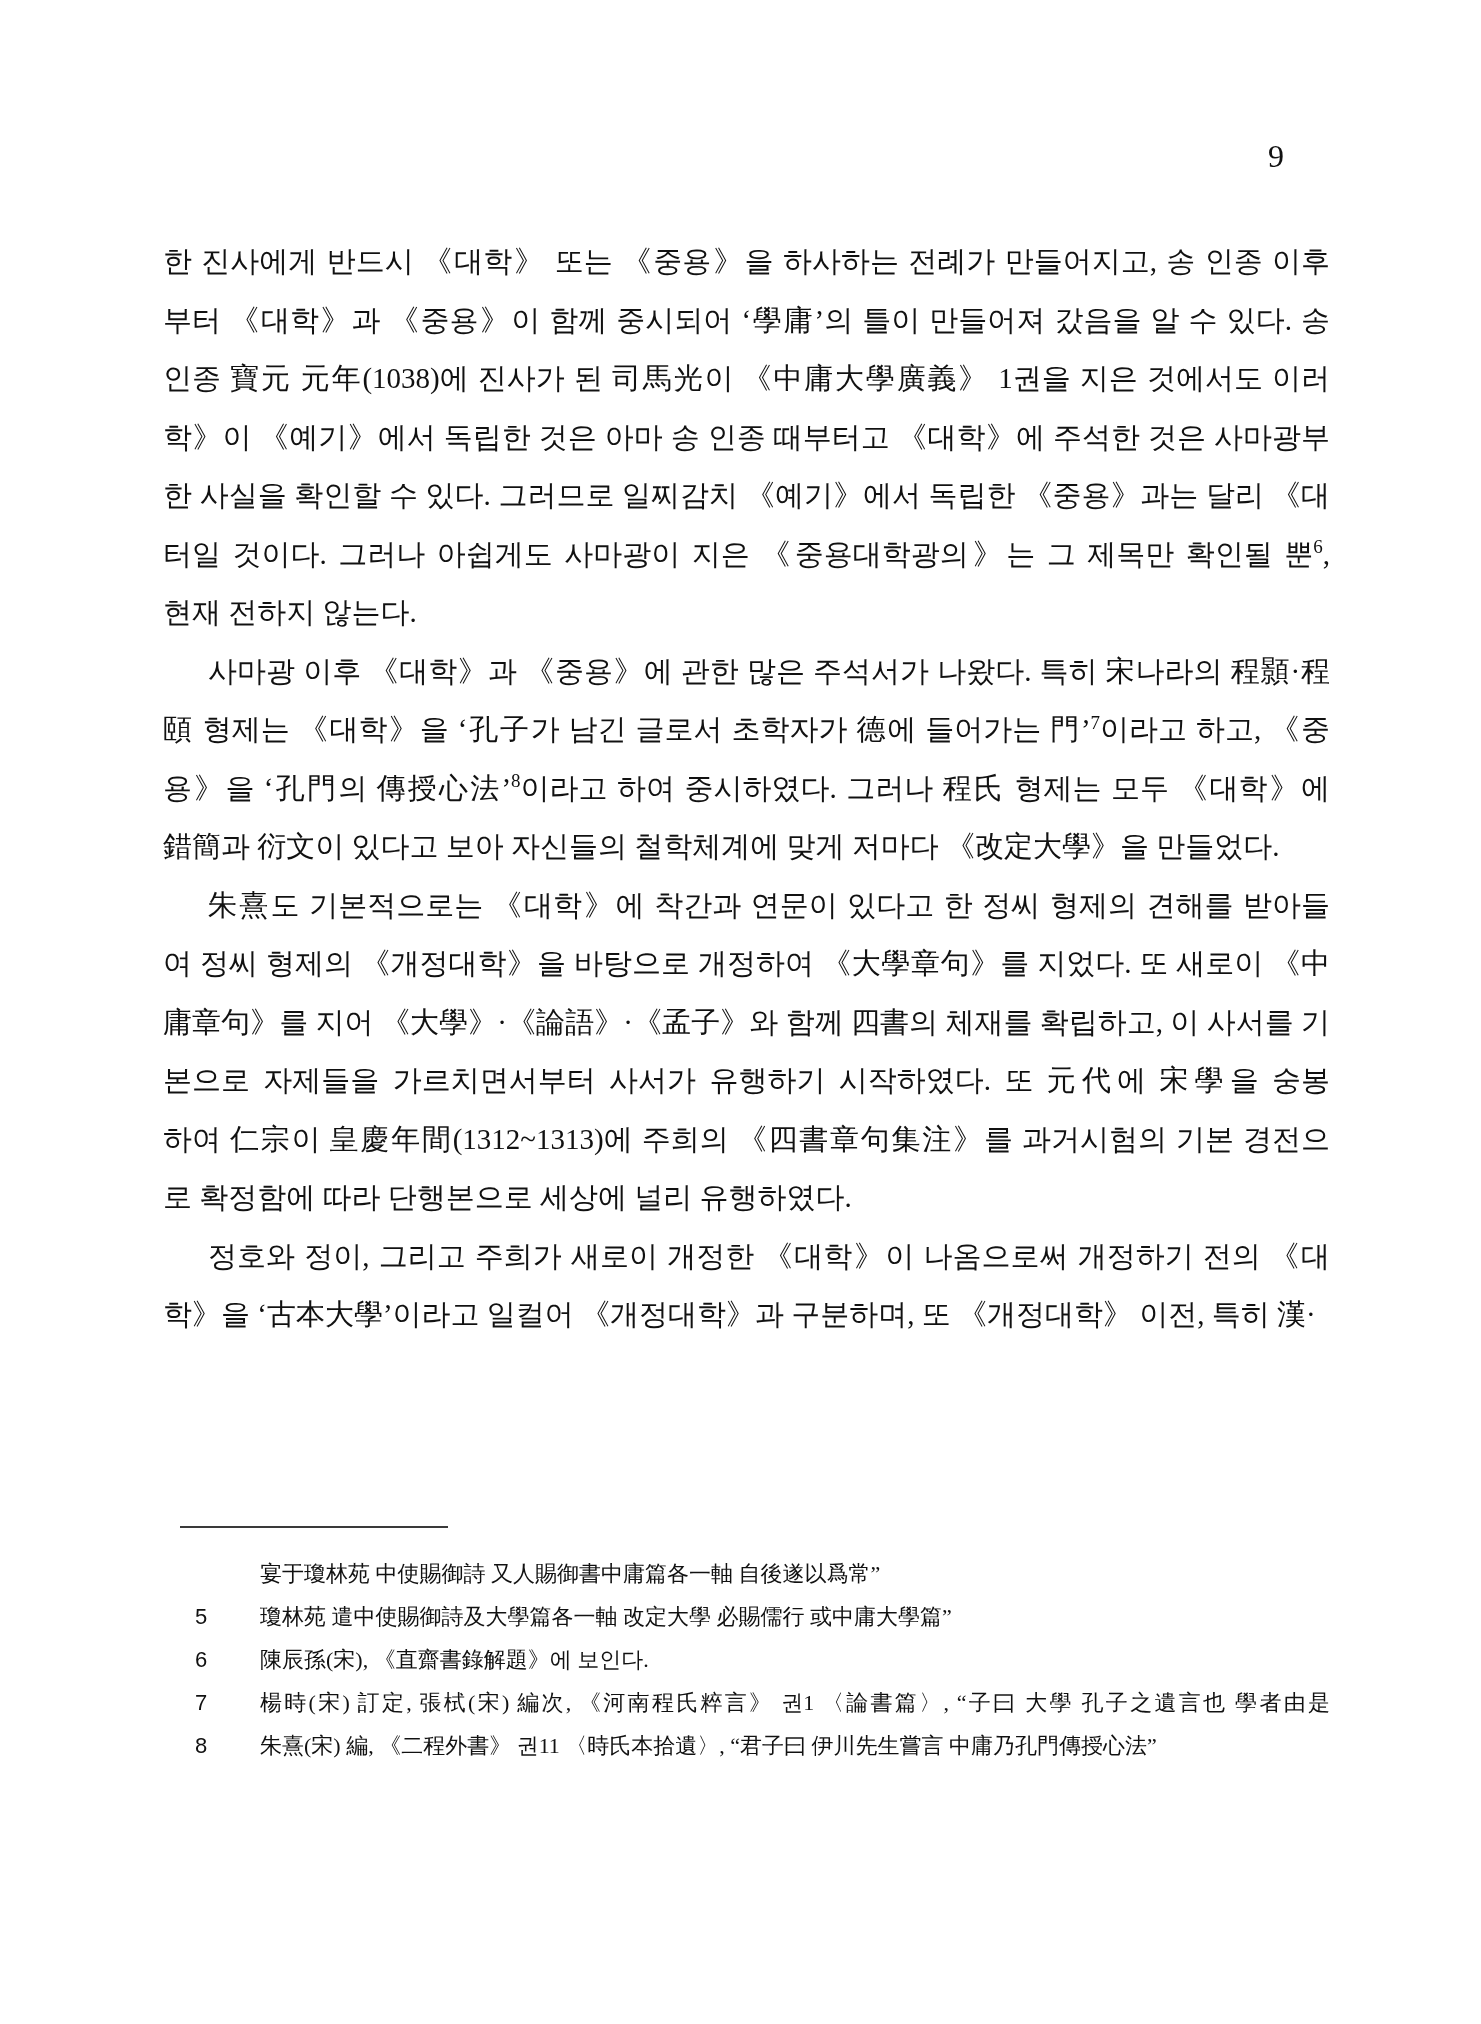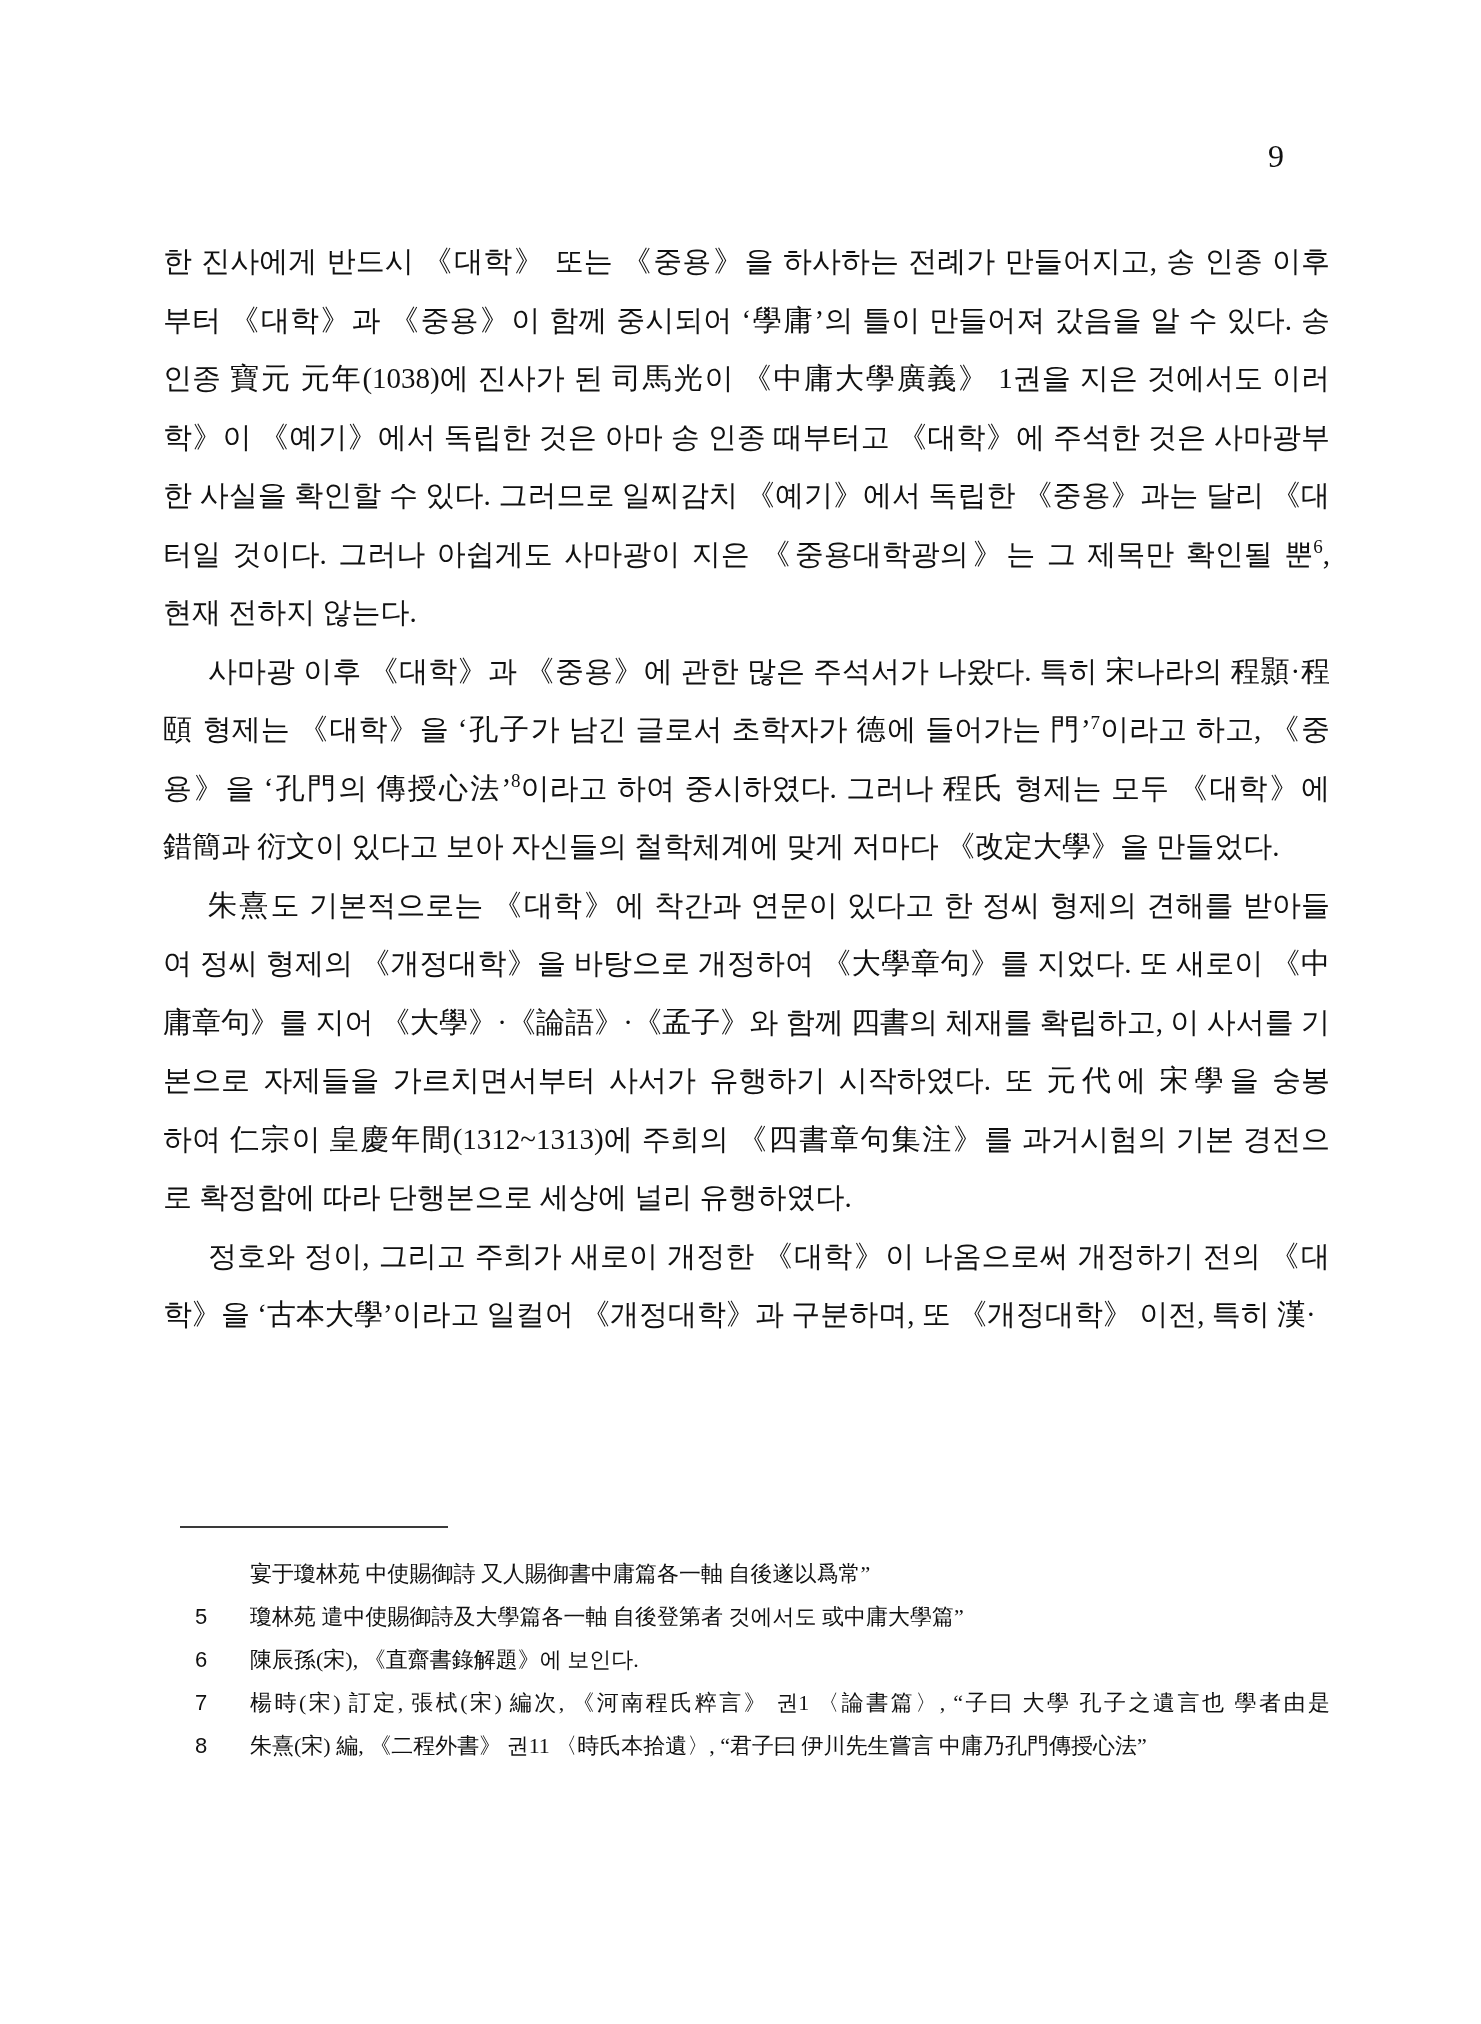--- a/index.html
+++ b/index.html
@@ -35,21 +35,21 @@
   .footnotes {
     position:absolute; left:195px; top:1557px; width:1135px;
     font-size:22px; line-height:33px;
   }
   .fn-item { display:flex; margin-bottom:10px; }
   .fn-num {
     flex:0 0 55px; width:55px;
     font-family:"Liberation Sans","DejaVu Sans",sans-serif;
     font-size:22px;
   }
-  .fn-text { flex:1 1 auto; min-width:0; }
+  .fn-text { flex:1 1 auto; min-width:0;margin-left:10px; }
   .fn-line { text-align:justify; text-align-last:justify; }
   .fn-line.last { text-align-last:left; }
 </style>
 </head>
 <body>
 
 <div class="page">
   <div class="page-number">9</div>
   <div class="body-text">
       <div class="line">한 진사에게 반드시 《대학》 또는 《중용》을 하사하는 전례가 만들어지고, 송 인종 이후</div>
@@ -76,21 +76,21 @@
   <div class="footnotes">
       <div class="fn-item">
         <span class="fn-num"></span>
         <div class="fn-text">
           <div class="fn-line last">宴于瓊林苑 中使賜御詩 又人賜御書中庸篇各一軸 自後遂以爲常”</div>
         </div>
       </div>
       <div class="fn-item">
         <span class="fn-num">5</span>
         <div class="fn-text">
-          <div class="fn-line last">瓊林苑 遣中使賜御詩及大學篇各一軸 自後登第者 것에서도 或中庸大學篇”</div>
+          <div class="fn-line last">瓊林苑 遣中使賜御詩及大學篇各一軸 改定大學 必賜儒行 或中庸大學篇”</div>
         </div>
       </div>
       <div class="fn-item">
         <span class="fn-num">6</span>
         <div class="fn-text">
           <div class="fn-line last">陳辰孫(宋), 《直齋書錄解題》에 보인다.</div>
         </div>
       </div>
       <div class="fn-item">
         <span class="fn-num">7</span>

